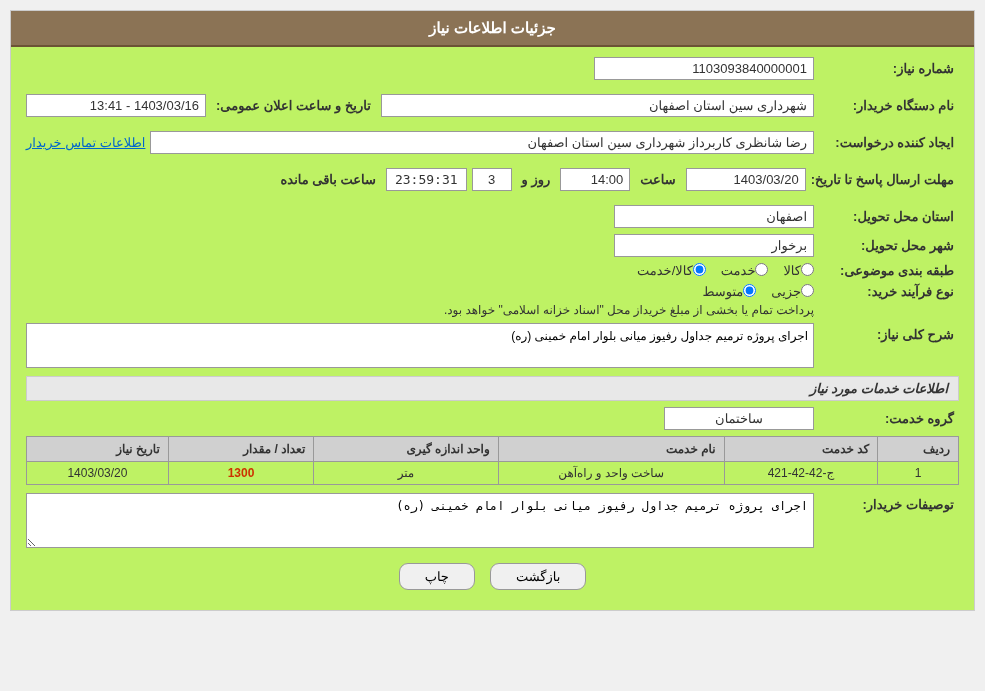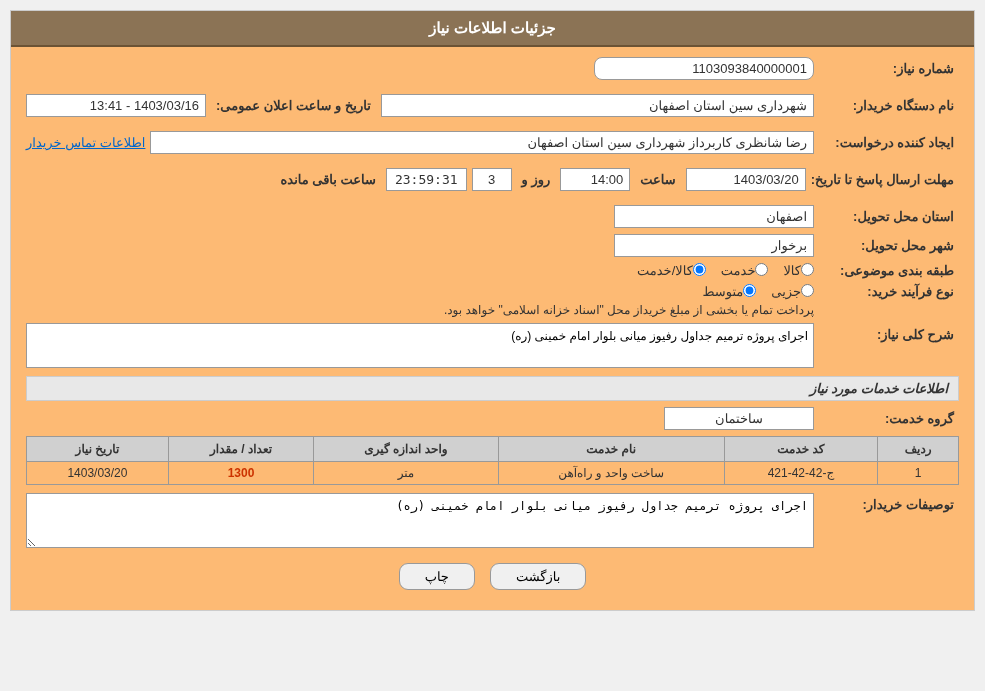--- a/index.html
+++ b/index.html
@@ -10,21 +10,21 @@
       font-size: 13px;
       color: #333;
     }
     .page-wrapper {
       width: 985px;
       min-height: 691px;
       background: #f0f0f0;
       padding: 10px;
     }
     .main-container {
-      background: #fdba74;
+      background: #bef264;
       border: 1px solid #ccc;
     }
     .header-bar {
       background: #8B7355;
       color: #fff;
       text-align: center;
       padding: 8px 15px;
       font-size: 15px;
       font-weight: bold;
       border-bottom: 2px solid #6B5335;
@@ -99,21 +99,21 @@
     .services-table {
       width: 100%;
       border-collapse: collapse;
       margin-top: 5px;
       font-size: 12px;
     }
     .services-table th {
       background: #d0d0d0;
       border: 1px solid #999;
       padding: 5px 8px;
-      text-align: center;
+      text-align: right;
       font-weight: bold;
     }
     .services-table td {
       border: 1px solid #999;
       padding: 4px 8px;
       text-align: center;
     }
     .services-table tr:nth-child(even) td {
       background: #f9f9f9;
     }
@@ -160,21 +160,21 @@
 
 <div class="page-wrapper">
   <div class="main-container relative-wrapper">
 
     <div class="header-bar">جزئیات اطلاعات نیاز</div>
 
     <div class="content-area">
 
       <div class="info-row">
         <span class="label-cell">شماره نیاز:</span>
-        <div class="value-box" style="min-width:220px;border-radius:8px;">1103093840000001</div>
+        <div class="value-box" style="min-width:220px;">1103093840000001</div>
       </div>
 
       <div class="info-row">
         <span class="label-cell">نام دستگاه خریدار:</span>
         <div class="value-box" style="flex:1;">شهرداری سین استان اصفهان</div>
         <span class="inline-label">تاریخ و ساعت اعلان عمومی:</span>
         <div class="value-box" style="min-width:180px;">1403/03/16 - 13:41</div>
       </div>
 
       <div class="info-row">

